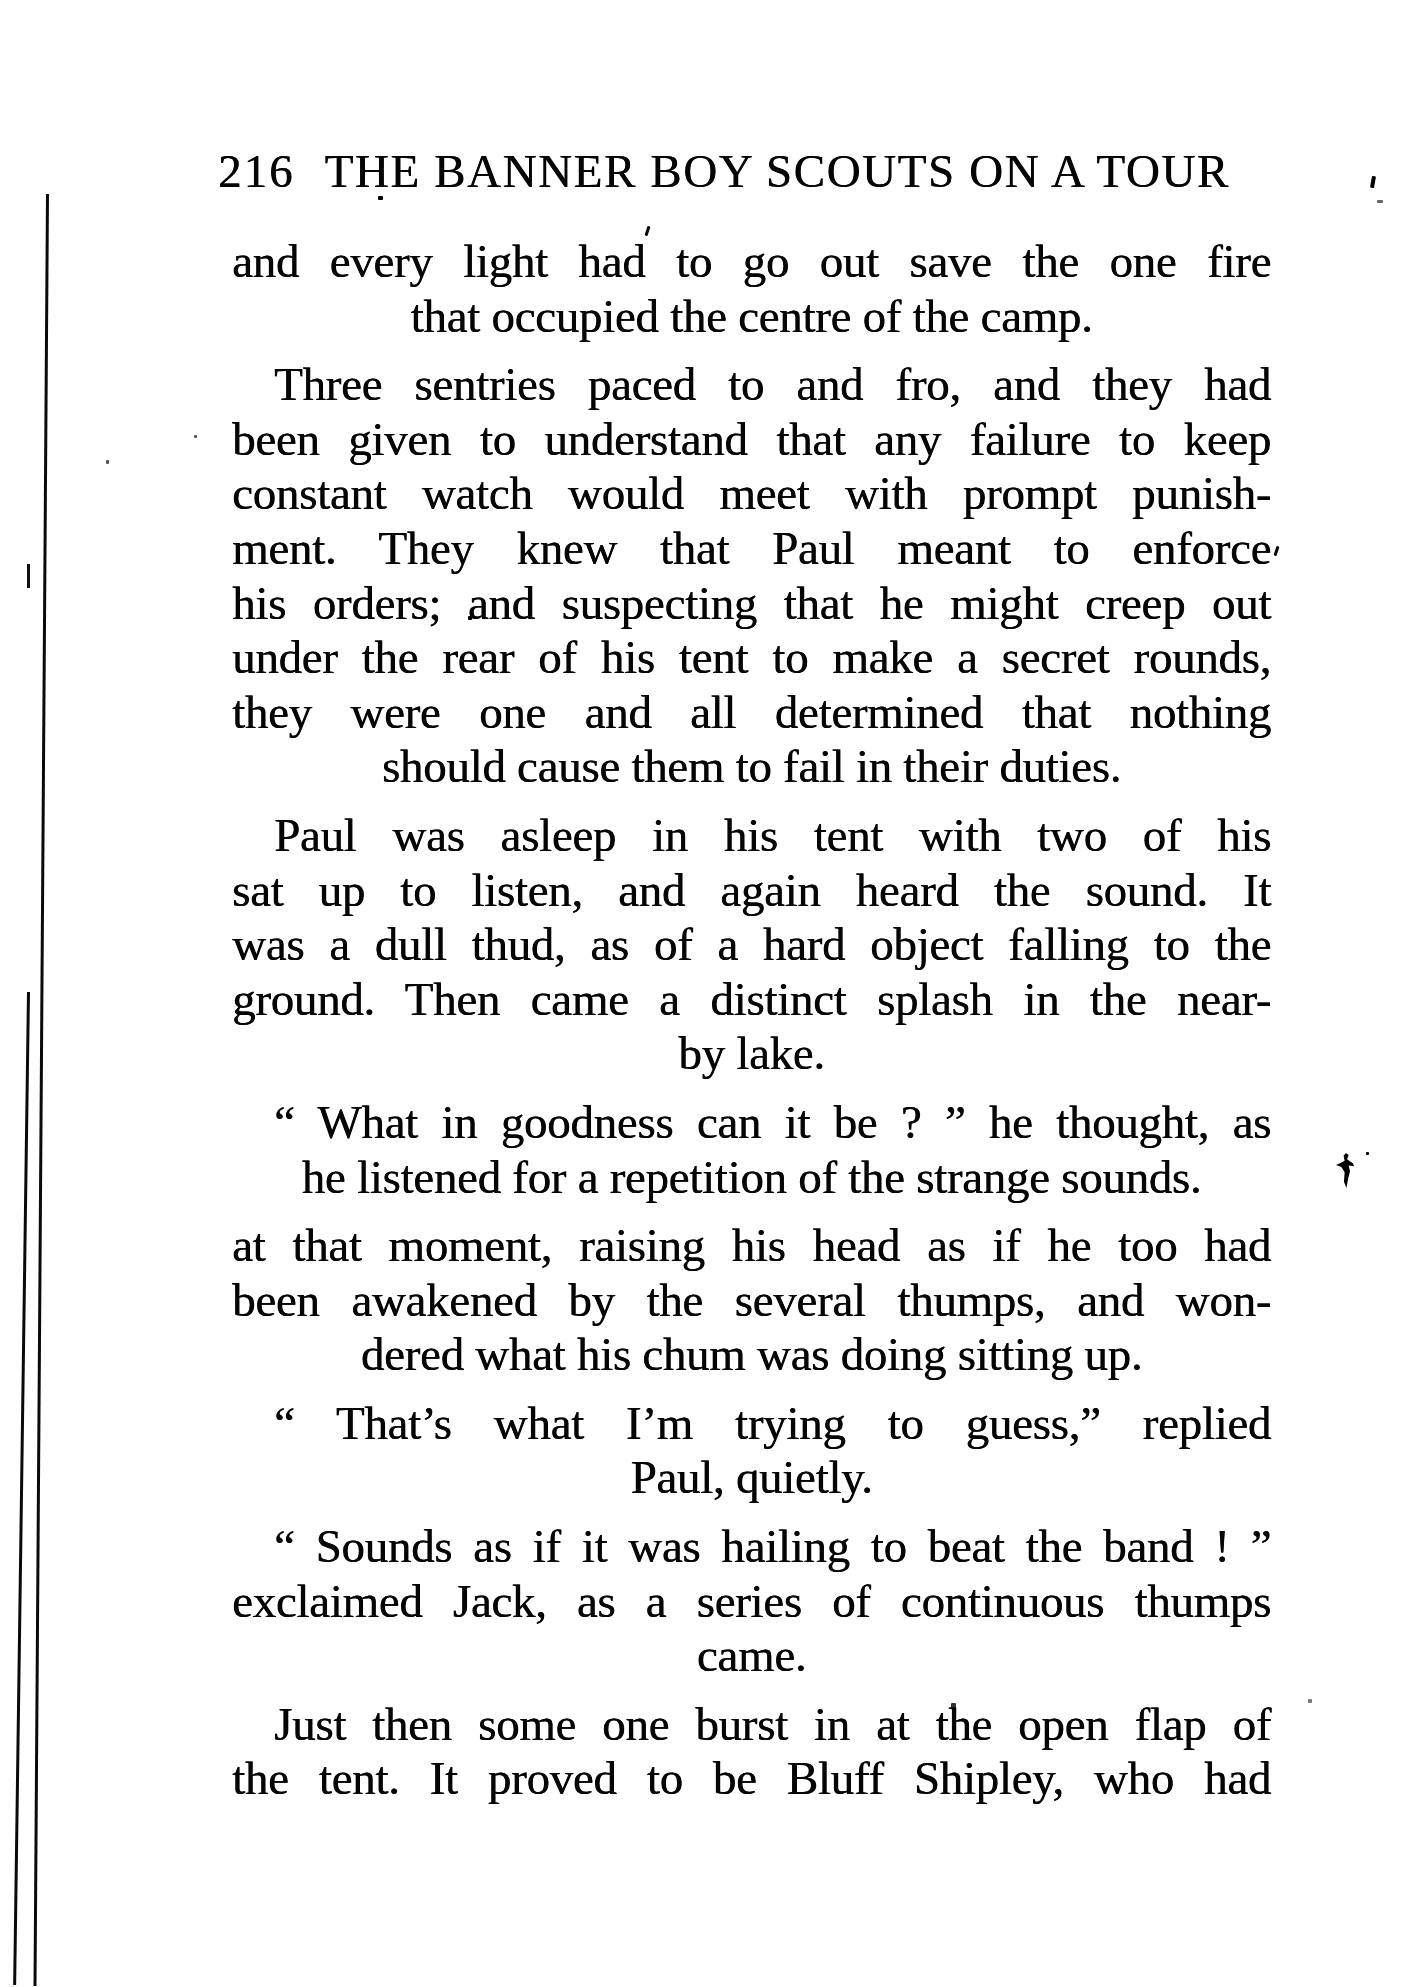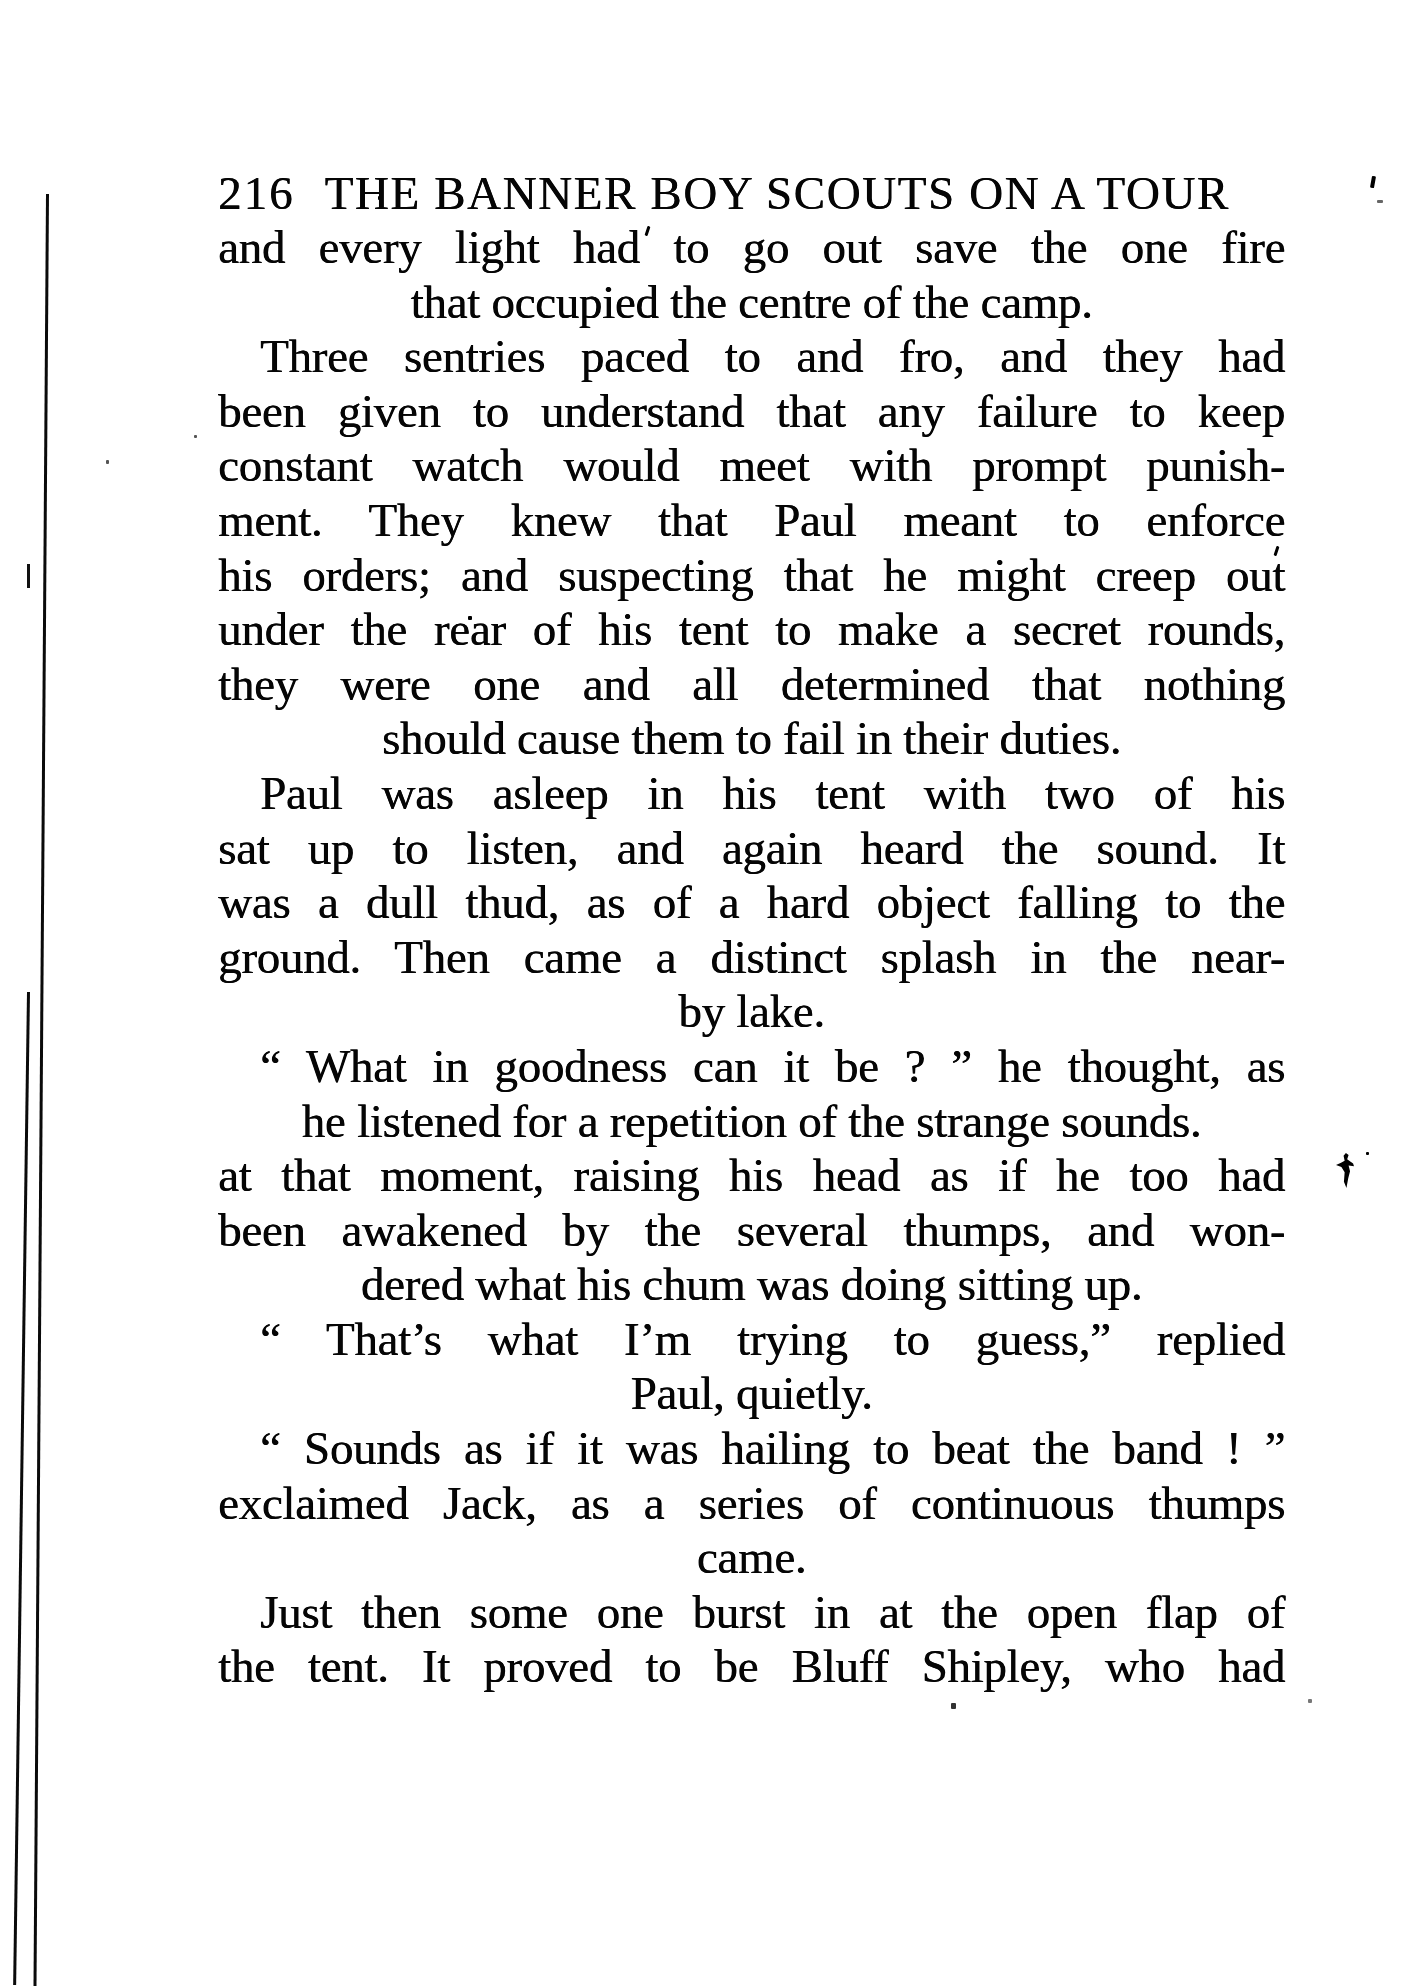--- a/index.html
+++ b/index.html
@@ -10,32 +10,31 @@
     overflow:hidden;
     font-family:"Liberation Serif","DejaVu Serif",serif;
     color:#050505;
   }
   
   .running-head{
     position:absolute;top:146px;left:218px;width:1067px;
     display:flex;align-items:baseline;
     font-size:47px;line-height:50px;white-space:nowrap;
     text-shadow:0.4px 0 0 #000;
-    margin-top:22px;
   }
   .page-num{letter-spacing:2px;}
   .head-title{margin-left:30px;letter-spacing:1.6px;}
   
   .text-block{
     position:absolute;top:220px;left:218px;width:1067px;
     font-size:47px;
     letter-spacing:-0.3px;
     text-shadow:0.45px 0 0 #000;
   }
-  .para{margin:0;padding:0;}
+  .para{margin:14px;padding:0;}
   .line{
     display:block;
     height:54.6px;line-height:54.6px;
     text-align:center;
     overflow:visible;
     white-space:normal;
   }
   .line.j{
     text-align:justify;
     text-align-last:justify;

